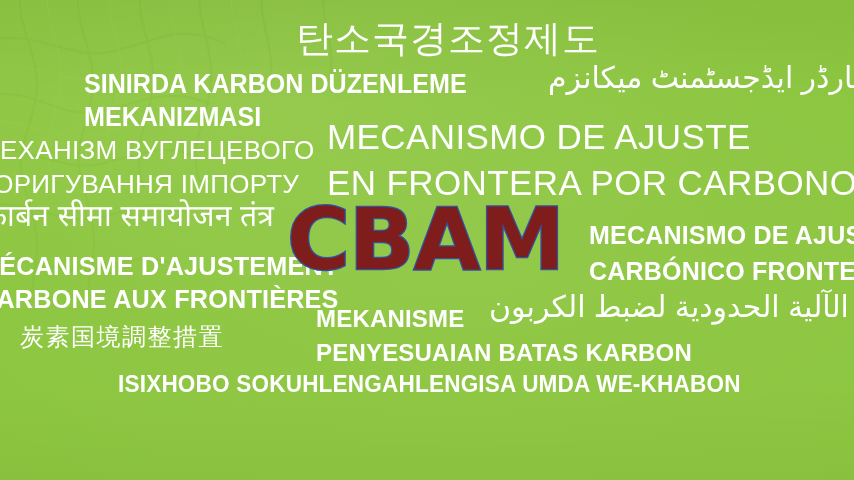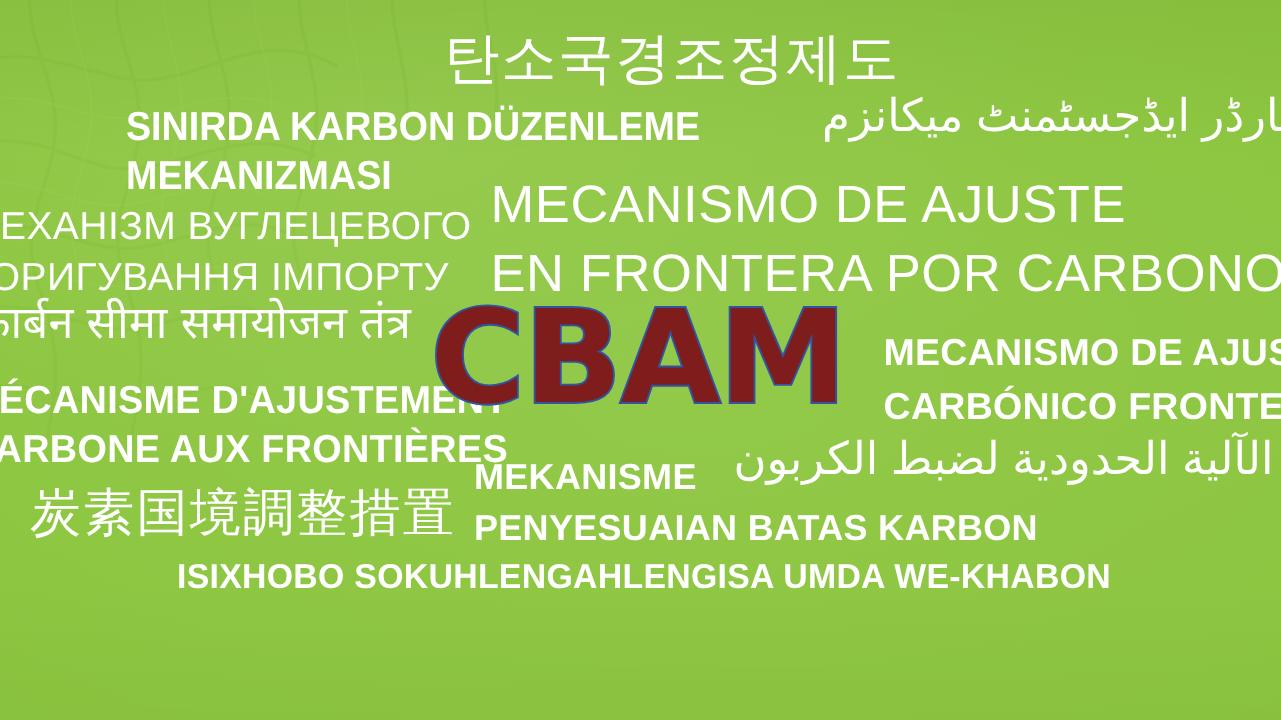--- a/index.html
+++ b/index.html
@@ -116,21 +116,21 @@
   }
   #t-indonesian {
     left: 316px; top: 302px;
     font-size: 24px;
     font-weight: 700;
     line-height: 1.42;
     letter-spacing: 0.2px;
   }
   #t-japanese {
     left: 20px; top: 325px;
-    font-size: 34px;
+    font-size: 24px;
     font-weight: 300;
     letter-spacing: 1.5px;
   }
   #t-zulu {
     left: 118px; top: 373px;
     font-size: 23px;
     font-weight: 700;
     letter-spacing: 0.2px;
     transform: scaleX(0.98);
     transform-origin: left top;

